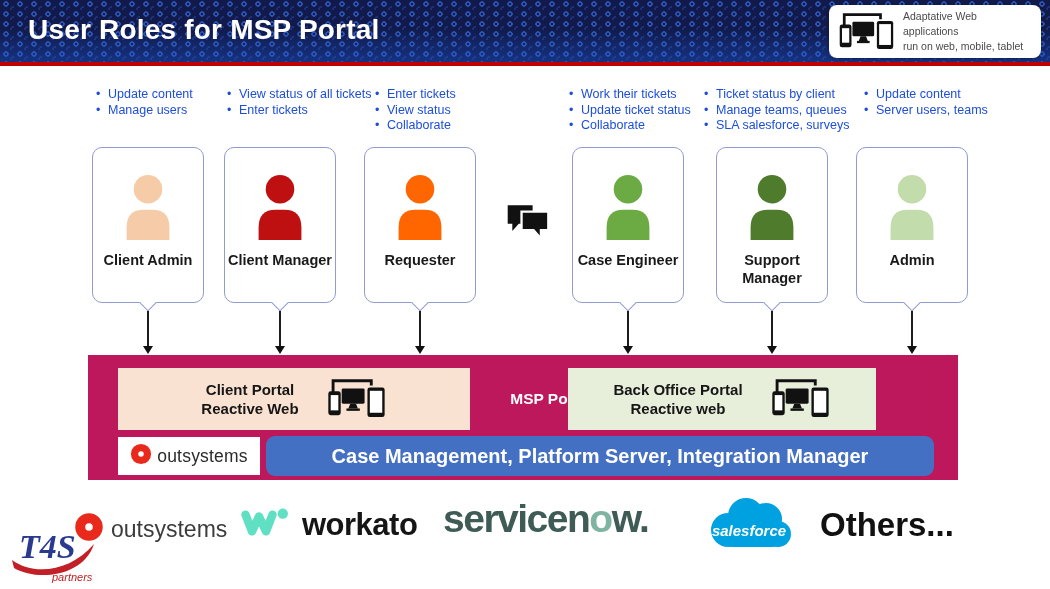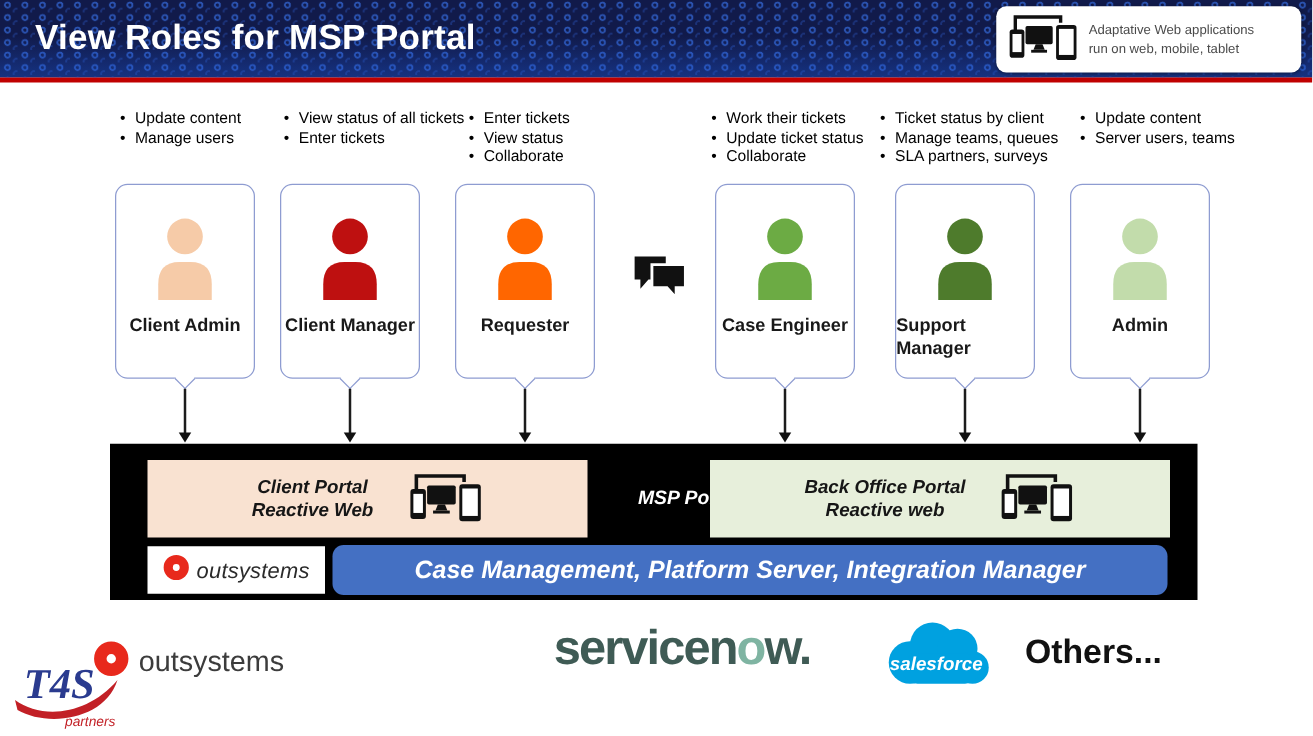--- a/index.html
+++ b/index.html
@@ -11,86 +11,86 @@
     background-image:
       linear-gradient(to top, rgba(30,90,220,.38), rgba(30,90,220,0) 55%),
       radial-gradient(circle at 6px 4px, rgba(20,30,80,0) 1.1px, rgba(52,104,215,.75) 1.5px 2.5px, rgba(20,30,80,0) 3px),
       radial-gradient(circle at 13px 9px, rgba(20,30,80,0) 1.1px, rgba(40,80,180,.45) 1.5px 2.5px, rgba(20,30,80,0) 3px);
     background-size:100% 100%, 14px 10px, 14px 10px;}
   .header-title{position:absolute;left:28px;top:0;height:62px;line-height:60px;
     font-size:28px;font-weight:600;color:#ffffff;letter-spacing:.2px;}
   .red-stripe{position:absolute;left:0;top:62px;width:1050px;height:4px;background:#C00000;}
 
   
-  .badge{position:absolute;right:9px;top:5px;width:244px;height:53px;background:#fff;border-radius:8px;
+  .badge{position:absolute;right:9px;top:5px;width:212px;height:53px;background:#fff;border-radius:8px;
     box-shadow:0 1px 3px rgba(0,0,0,.4);display:flex;align-items:center;gap:8px;padding:0 8px;box-sizing:border-box;}
   .badge-text{font-size:10.5px;line-height:15px;color:#4a4a4a;}
 
   
-  .tasks{position:absolute;top:87px;font-size:12.5px;line-height:15.5px;color:#000000;}
+  .tasks{position:absolute;top:87px;font-size:12.5px;line-height:15.5px;color:#1d4ed8;}
   .tasks div{position:relative;padding-left:13px;white-space:nowrap;}
   .tasks div::before{content:"•";position:absolute;left:1px;top:0;}
   .tasks.c1{left:95px}.tasks.c2{left:226px}.tasks.c3{left:374px}
   .tasks.c4{left:568px}.tasks.c5{left:703px}.tasks.c6{left:863px}
 
   
   .card{position:absolute;top:147px;width:112px;height:156px;background:#fff;
     border:1.5px solid #8E9CD1;border-radius:10px;box-sizing:border-box;
     display:flex;flex-direction:column;align-items:center;}
   .card::after{content:"";position:absolute;left:50%;bottom:-7px;width:11px;height:11px;background:#fff;
     border-right:1.5px solid #8E9CD1;border-bottom:1.5px solid #8E9CD1;
     transform:translateX(-50%) rotate(45deg);}
   .card .person{margin-top:26px;}
-  .card .role-name{margin-top:7px;font-size:14.5px;font-weight:700;line-height:18px;color:#191919;}
+  .card .role-name{margin-top:7px;font-size:14.5px;font-weight:700;text-align:center;line-height:18px;color:#191919;}
   .card.p1{left:92px}.card.p2{left:224px}.card.p3{left:364px}
   .card.p4{left:572px}.card.p5{left:716px}.card.p6{left:856px}
 
   
   .arrow{position:absolute;top:311px;width:1.5px;height:36px;background:#1c1c1c;}
   .arrow::after{content:"";position:absolute;left:-4.2px;bottom:-7px;border-left:5px solid transparent;
     border-right:5px solid transparent;border-top:8px solid #111;}
   .arrow.a1{left:147px}.arrow.a2{left:279px}.arrow.a3{left:419px}
   .arrow.a4{left:627px}.arrow.a5{left:771px}.arrow.a6{left:911px}
 
   .chat{position:absolute;left:504px;top:198px;}
 
   
-  .portal{position:absolute;left:88px;top:355px;width:870px;height:125px;background:#000000;font-style:italic;}
+  .portal{position:absolute;left:88px;top:355px;width:870px;height:125px;background:#be185d;}
   .portal-box{position:absolute;top:13px;height:62px;display:flex;align-items:center;justify-content:center;gap:26px;}
   .portal-box .pb-label{font-size:15px;font-weight:700;line-height:19px;color:#161616;text-align:center;}
   .client-box{left:30px;width:352px;background:#F9E2D1;}
-  .back-box{left:480px;width:368px;background:#E7EFDB;}
+  .back-box{left:480px;width:308px;background:#E7EFDB;}
   .msp-label{position:absolute;left:382px;top:13px;width:98px;height:62px;display:flex;align-items:center;
     justify-content:center;color:#fff;font-size:15.5px;font-weight:700;padding-left:32px;}
   .os-box{position:absolute;left:30px;top:82px;width:142px;height:38px;background:#fff;
     display:flex;align-items:center;justify-content:center;gap:5px;}
   .os-box .os-word{font-size:17.5px;color:#2b2b2b;letter-spacing:.2px;}
   .platform-bar{position:absolute;left:178px;top:81px;width:668px;height:40px;background:#4470C3;border-radius:9px;
     display:flex;align-items:center;justify-content:center;color:#fff;font-size:20px;font-weight:600;}
 
   
   .vendor{position:absolute;display:flex;align-items:center;}
   .v-outsystems{left:74px;top:512px;gap:7px;}
   .v-outsystems .os-word{font-size:23px;color:#3c3c3c;}
   .v-workato{left:238px;top:502px;gap:8px;}
   .v-workato .wk-word{font-size:31px;font-weight:600;color:#161616;letter-spacing:-.5px;}
   .v-servicenow{left:443px;top:497px;font-size:39px;font-weight:700;color:#3F5B55;letter-spacing:-1.5px;}
   .v-servicenow .sn-o{color:#7FB4A2;}
   .v-salesforce{left:701px;top:492px;}
-  .v-others{left:820px;top:506px;font-size:27px;font-weight:600;color:#111;}
+  .v-others{left:820px;top:506px;font-size:33px;font-weight:600;color:#111;}
 
   .t4s{position:absolute;left:6px;top:514px;}
 </style>
 </head>
 <body>
 
 <div class="canvas">
 
   <div class="header">
-    <div class="header-title">View Roles for MSP Portal</div>
+    <div class="header-title">User Roles for MSP Portal</div>
   </div>
   <div class="red-stripe"></div>
 
   <div class="badge">
     <span>
       <svg width="58" height="40" viewBox="0 0 64 44">
         <path d="M8 17 V5 H48 V10" fill="none" stroke="#111" stroke-width="3"></path>
         <rect x="17" y="13" width="24" height="16" rx="1.5" fill="#111"></rect>
         <path d="M26 29 h6 l2 5 h-10 z" fill="#111"></path>
         <rect x="22" y="34" width="14" height="2.5" fill="#111"></rect>
@@ -120,21 +120,21 @@
     <div>Collaborate</div>
   </div>
   <div class="tasks c4">
     <div>Work their tickets</div>
     <div>Update ticket status</div>
     <div>Collaborate</div>
   </div>
   <div class="tasks c5">
     <div>Ticket status by client</div>
     <div>Manage teams, queues</div>
-    <div>SLA partners, surveys</div>
+    <div>SLA salesforce, surveys</div>
   </div>
   <div class="tasks c6">
     <div>Update content</div>
     <div>Server users, teams</div>
   </div>
 
   <div class="card p1">
     <span class="person">
       <svg width="58" height="66" viewBox="0 0 64 74">
           <g fill="#F6CBA8">
@@ -271,20 +271,29 @@
 
   <div class="vendor v-outsystems">
     <span>
       <svg width="30" height="30" viewBox="0 0 24 24">
           <circle cx="12" cy="12" r="7" fill="none" stroke="#E8291C" stroke-width="8"></circle>
         </svg>
     </span>
     <span class="os-word">outsystems</span>
   </div>
 
+  <div class="vendor v-workato">
+    <span>
+      <svg width="56" height="42" viewBox="0 0 60 44">
+        <path d="M8 13 L15 31 L22.5 15 L30 31 L37 13" fill="none" stroke="#5FE0C3" stroke-width="9" stroke-linecap="round" stroke-linejoin="round"></path>
+        <circle cx="48" cy="12" r="5.5" fill="#5FE0C3"></circle>
+      </svg>
+    </span>
+    <span class="wk-word">workato</span>
+  </div>
 
   <div class="vendor v-salesforce">
     <svg width="96" height="68" viewBox="0 0 96 68">
       <g fill="#00A1E0">
         <circle cx="27" cy="38" r="17"></circle>
         <circle cx="45" cy="24" r="18"></circle>
         <circle cx="65" cy="27" r="16"></circle>
         <circle cx="77" cy="42" r="13"></circle>
         <rect x="21" y="31" width="62" height="24" rx="12"></rect>
       </g>

